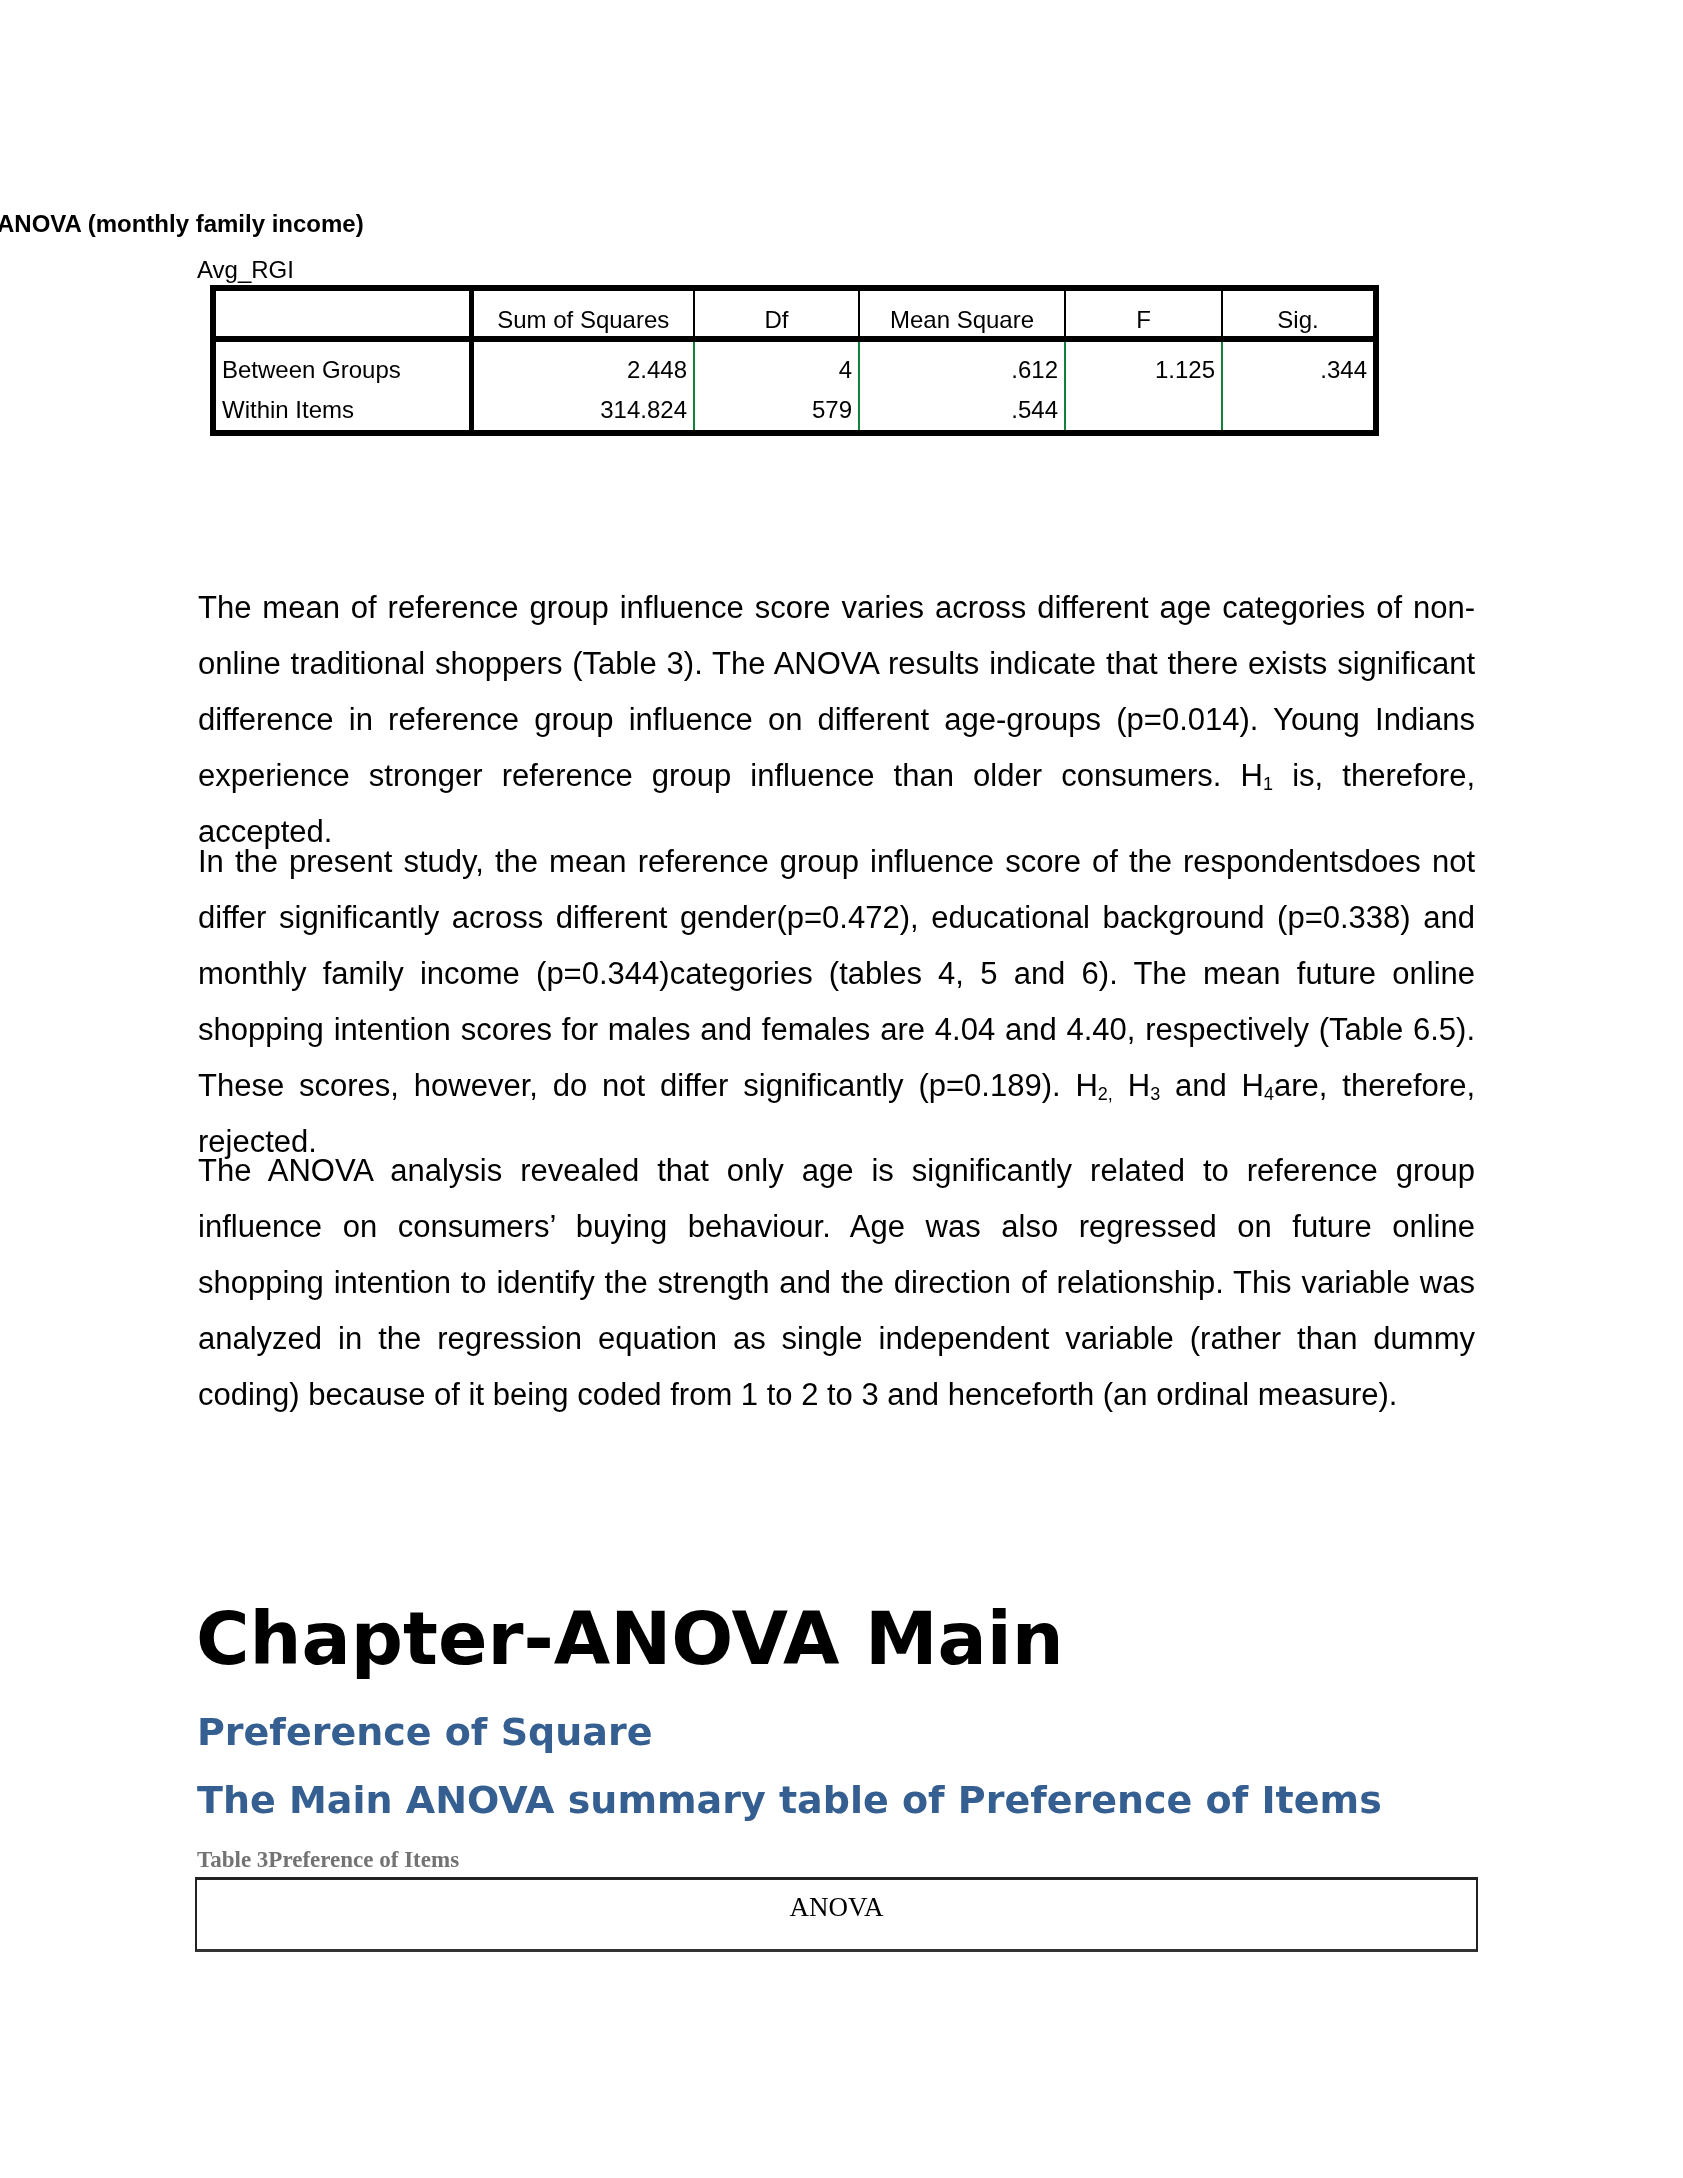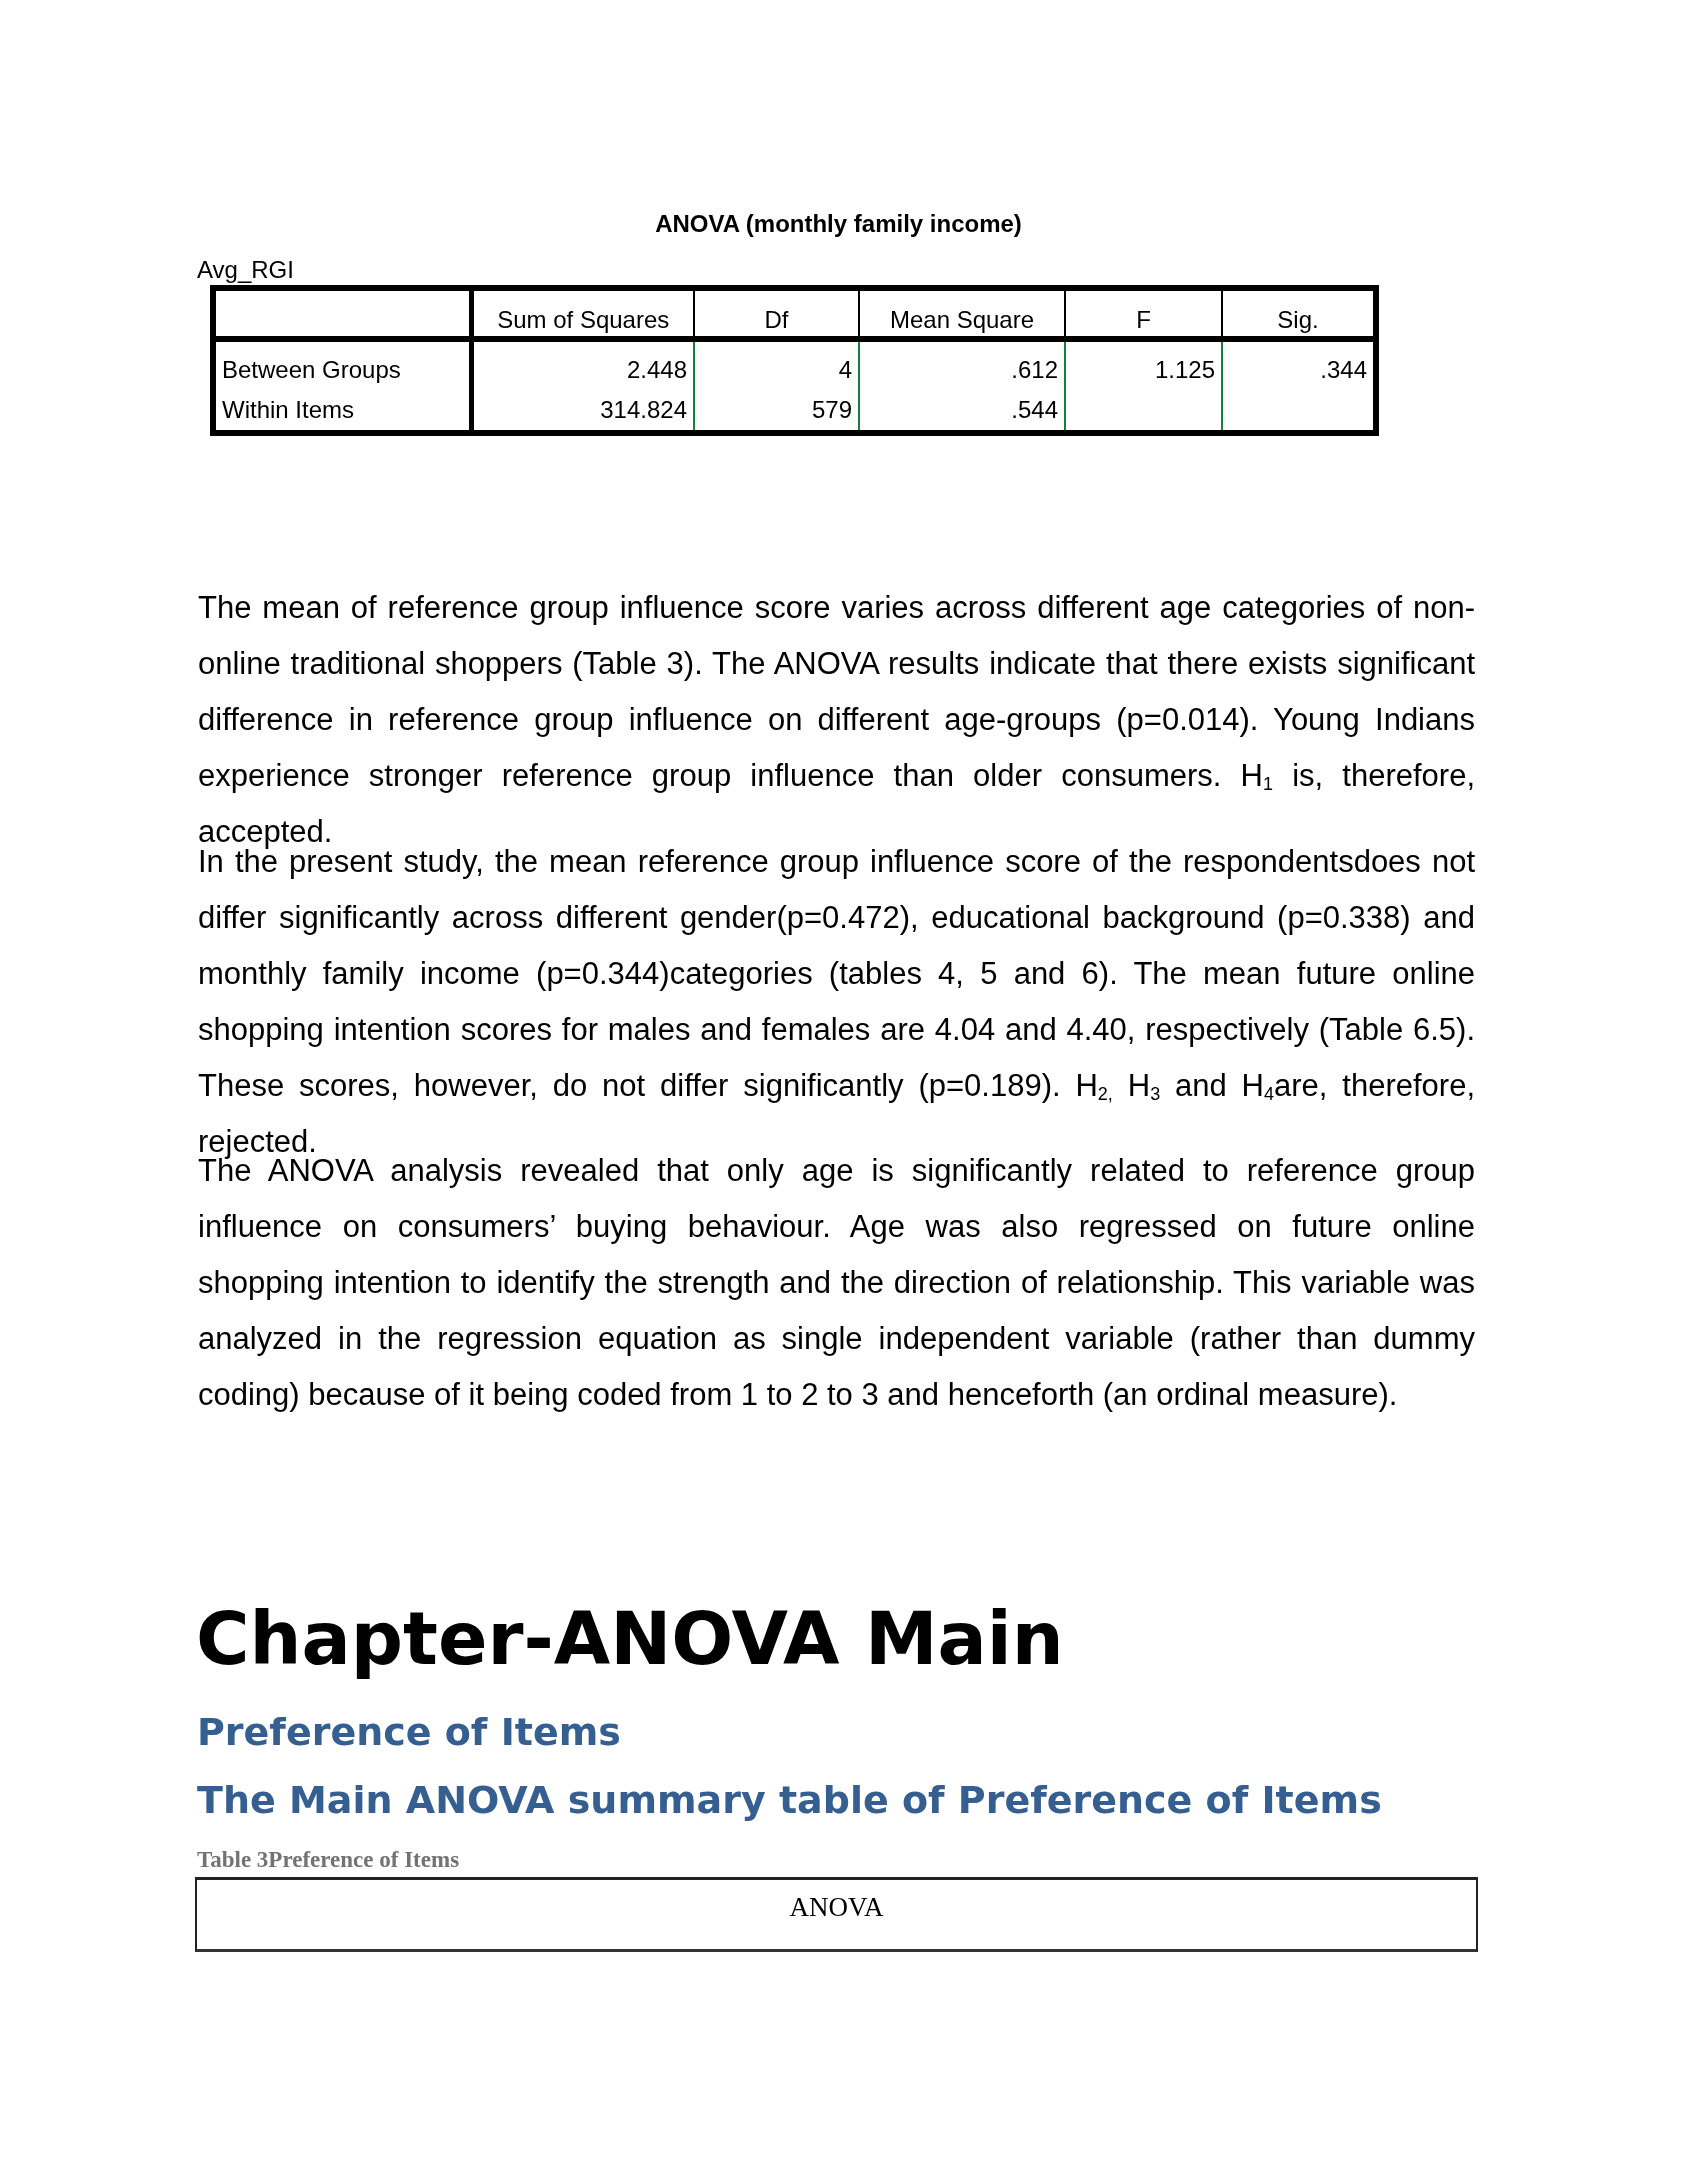--- a/index.html
+++ b/index.html
@@ -1,20 +1,20 @@
 <!DOCTYPE html>
 <html><head>
 <meta charset="utf-8">
 <style>
   html, body { margin:0; padding:0; background:#ffffff; }
   body { width:1683px; height:2178px; position:relative; overflow:hidden; }
   .abs { position:absolute; }
   .sans { font-family: "Liberation Sans", sans-serif; }
 
-  #anova-title { left:0; width:1683px; top:210px; text-align:center; font-size:24px; font-weight:bold; color:#000; padding-left:0; }
+  #anova-title { left:0; width:1683px; top:210px; font-size:24px; font-weight:bold; color:#000; padding-left:0; }
   #anova-title span { position:relative; left:-3px; }
   #var-label { left:197px; top:256px; font-size:24px; color:#000; }
 
   table.spss { position:absolute; left:195px; top:285px; border-collapse:collapse; font-family:"Liberation Sans", sans-serif; font-size:24px; color:#000; border:6px solid #000;margin-left:15px; }
   table.spss th, table.spss td { padding:0 6px; box-sizing:border-box; }
   table.spss th { font-weight:normal; height:51px; vertical-align:bottom; padding-bottom:2px; text-align:center; border-right:2px solid #000; border-bottom:6px solid #000; }
   table.spss td { height:44px; text-align:right; border-right:2px solid #15803d; vertical-align:middle; }
   table.spss tr.first td { padding-top:8px; height:50px; }
   table.spss td.rowlabel { text-align:left; border-right:5px solid #000; }
   table.spss th.rowlabel { border-right:5px solid #000; }
@@ -71,20 +71,20 @@
   </tbody>
 </table>
 
 <p id="para-1" class="para" style="margin:0;"><span>The mean of reference group influence score varies across different age categories of non-online traditional shoppers (Table 3). The ANOVA results indicate that there exists significant difference in reference group influence on different age-groups (p=0.014). Young Indians experience stronger reference group influence than older consumers. H</span><sub>1</sub><span> is, therefore, accepted.</span></p>
 
 <p id="para-2" class="para" style="margin:0;"><span>In the present study, the mean reference group influence score of the respondentsdoes not differ significantly across different gender(p=0.472), educational background (p=0.338) and monthly family income (p=0.344)categories (tables 4, 5 and 6). The mean future online shopping intention scores for males and females are 4.04 and 4.40, respectively (Table 6.5). These scores, however, do not differ significantly (p=0.189). H</span><sub>2,</sub><span> H</span><sub>3</sub><span> and H</span><sub>4</sub><span>are, therefore, rejected.</span></p>
 
 <p id="para-3" class="para" style="margin:0;">The ANOVA analysis revealed that only age is significantly related to reference group influence on consumers’ buying behaviour. Age was also regressed on future online shopping intention to identify the strength and the direction of relationship. This variable was analyzed in the regression equation as single independent variable (rather than dummy coding) because of it being coded from 1 to 2 to 3 and henceforth (an ordinal measure).</p>
 
 <div id="chapter-title" class="abs">Chapter-ANOVA Main</div>
-<div id="section-heading" class="abs">Preference of Items</div>
+<div id="section-heading" class="abs">Preference of Square</div>
 <div id="subsection-heading" class="abs">The Main ANOVA summary table of Preference of Items</div>
 <div id="table-caption" class="abs">Table 3Preference of Items</div>
 
 <div id="bottom-box" class="abs">
   <div id="bottom-box-title">ANOVA</div>
 </div>
 
 
 </body></html>

